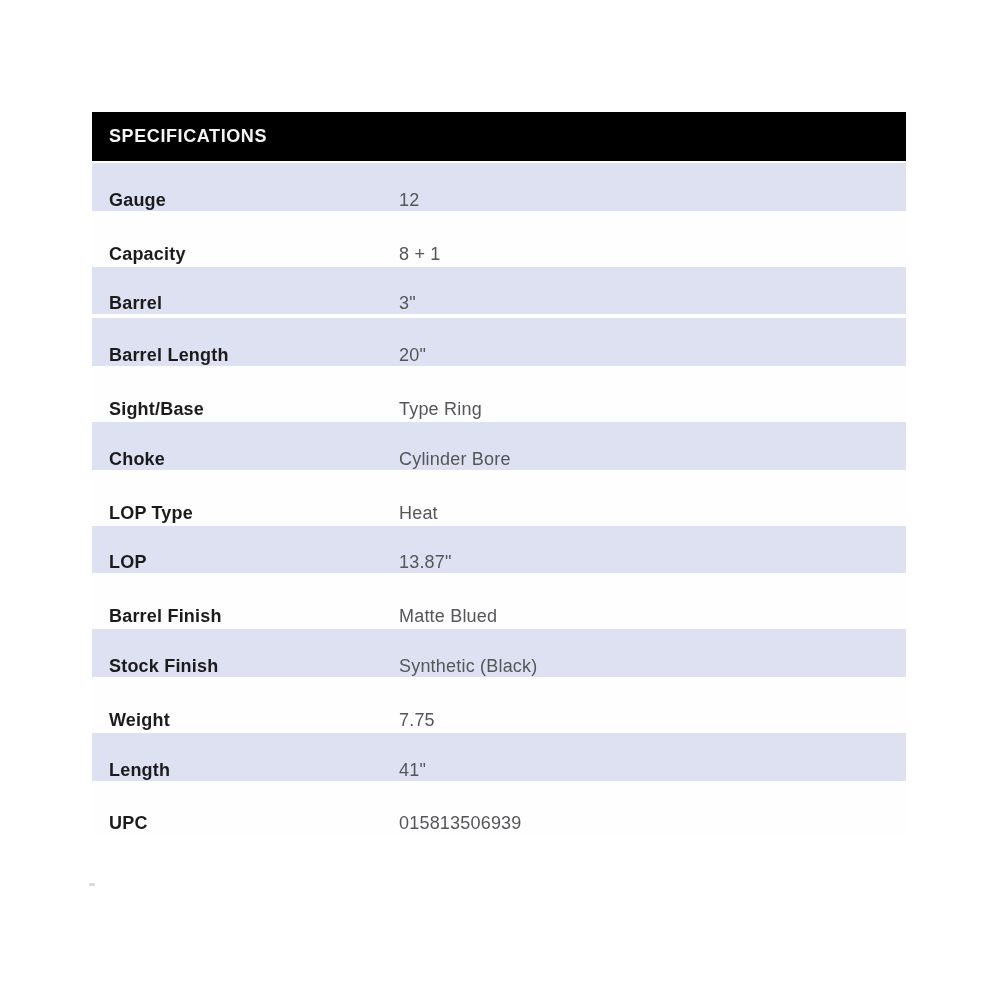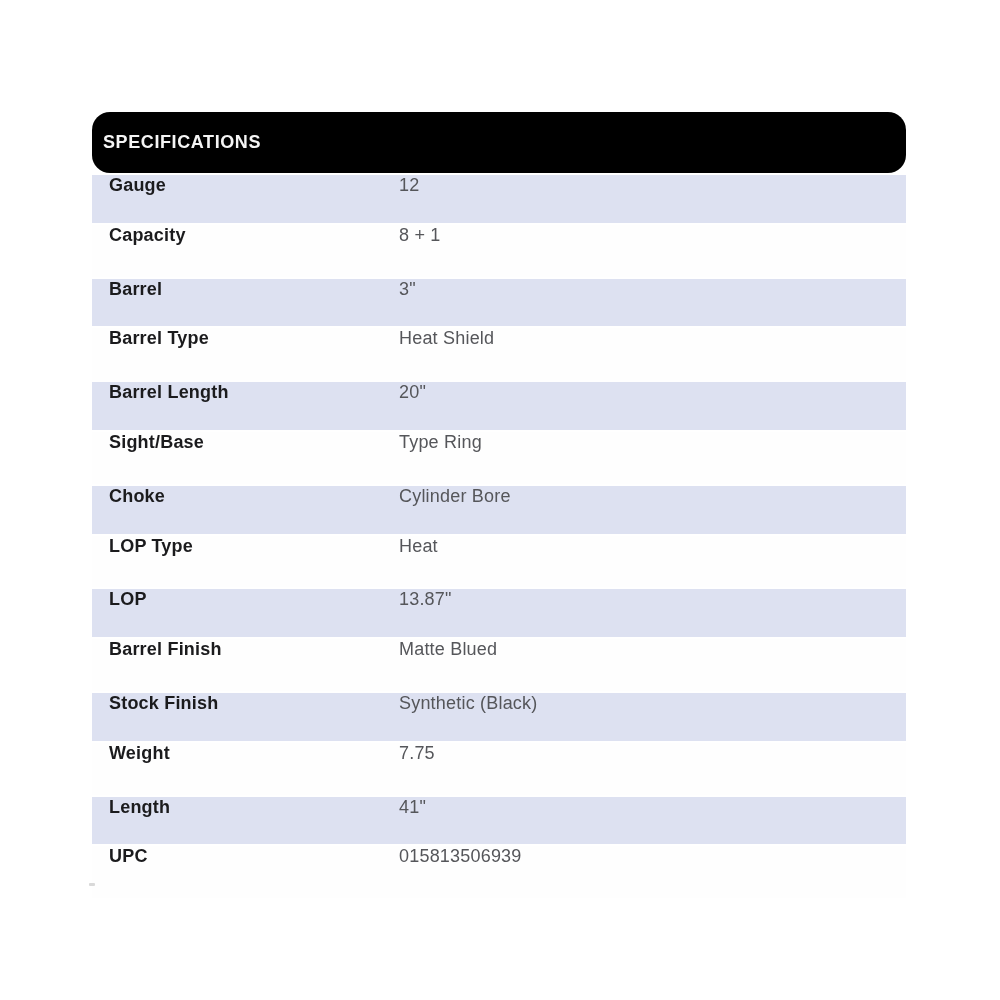--- a/index.html
+++ b/index.html
@@ -18,35 +18,34 @@
     overflow: hidden;
     position: relative;
   }
   .spec-table {
     position: absolute;
     left: 92px;
     top: 112px;
     width: 814px;
   }
   .spec-header {
-    height: 61px;
+    height: 49px;
     background: var(--header-bg);
     color: var(--header-text);
     display: flex;
     align-items: center;
-    padding-left: 11px;
+    padding-left: 17px;
     font-size: 18px;
     font-weight: 700;
     letter-spacing: 0.6px;
-    border-radius: 18px;
   }
   .spec-row {
     height: 51.8px;
     display: flex;
-    align-items: flex-start;
+    align-items: flex-end;
     padding-left: 17px;
     background: var(--row-bg);
   }
   .spec-row.alt {
     background: var(--row-alt-bg);
     border-top: 2px solid #ffffff;
     border-bottom: 2px solid #ffffff;
   }
   .spec-label {
     width: 281px;
@@ -89,24 +88,20 @@
   <div class="spec-row">
     <span class="spec-label">Capacity</span>
     <span class="spec-value">8 + 1</span>
   </div>
 
   <div class="spec-row alt">
     <span class="spec-label">Barrel</span>
     <span class="spec-value">3"</span>
   </div>
 
-  <div class="spec-row">
-    <span class="spec-label">Barrel Type</span>
-    <span class="spec-value">Heat Shield</span>
-  </div>
 
   <div class="spec-row alt">
     <span class="spec-label">Barrel Length</span>
     <span class="spec-value">20"</span>
   </div>
 
   <div class="spec-row">
     <span class="spec-label">Sight/Base</span>
     <span class="spec-value">Type Ring</span>
   </div>

